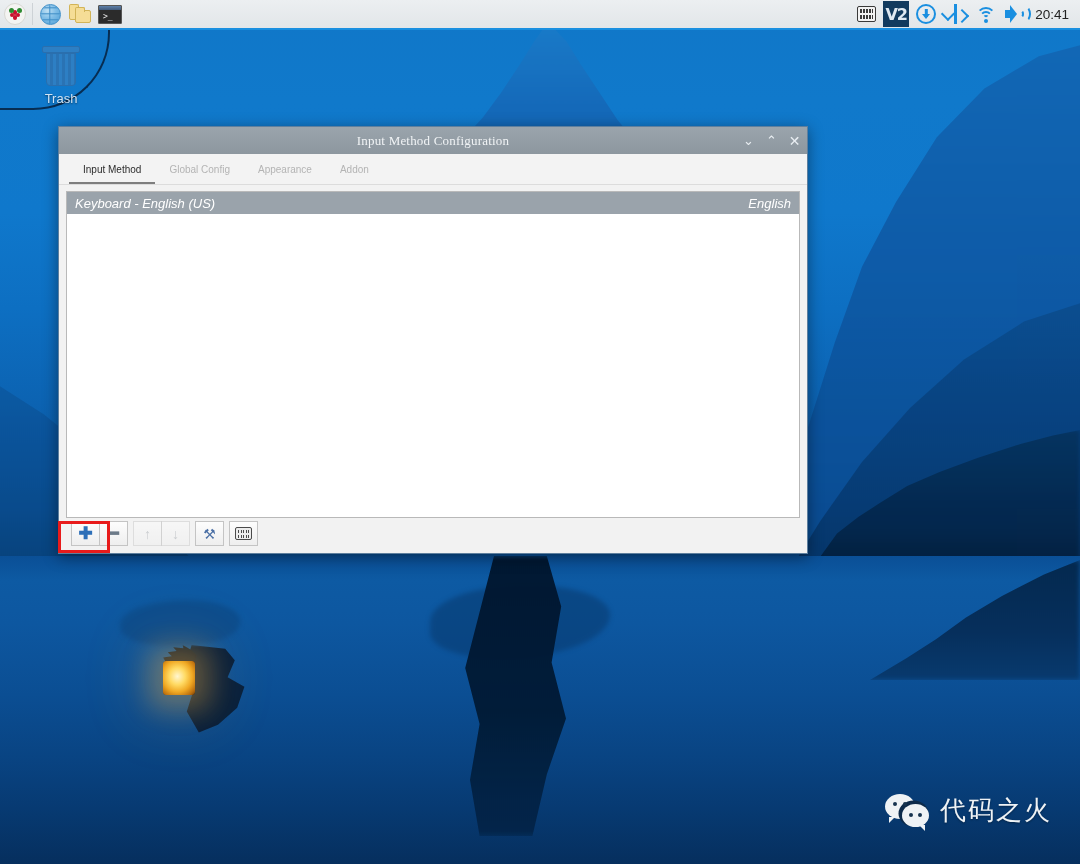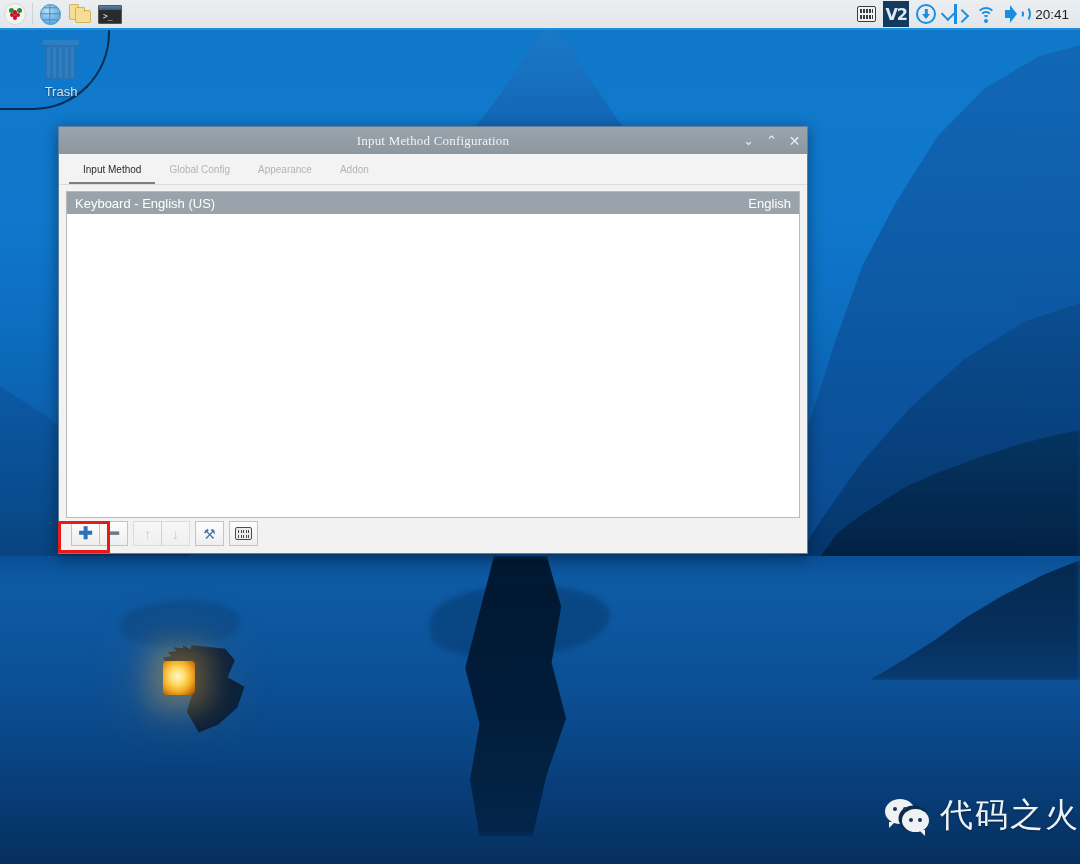--- a/index.html
+++ b/index.html
@@ -143,29 +143,29 @@
     border-right: 6px solid #eef2f5; border-bottom: 6px solid transparent;
   }
   .wechat-logo .dot {
     position:absolute; width:4px; height:4px; background:#16334f; border-radius:50%;
   }
   .wechat-logo .d1 { left: 8px; top: 8px; }
   .wechat-logo .d2 { left: 18px; top: 8px; }
   .wechat-logo .d3 { left: 24px; top: 19px; }
   .wechat-logo .d4 { left: 33px; top: 19px; }
   #watermark .wm-text {
-    color: #eef2f5; font-size: 33px; letter-spacing: 2px;
+    color: #eef2f5; font-size: 26px; letter-spacing: 2px;
     font-family: Liberation Sans, sans-serif; font-weight: 500;
     text-shadow: 0 1px 2px rgba(0,0,0,.35);
   }
 
   
   #desktop-icons { position: absolute; left: 0; top: 30px; }
   .desk-icon {
-    position: absolute; left: 22px; top: 9px;
+    position: absolute; left: 22px; top: 16px;
     width: 78px; text-align: center; cursor: default;
   }
   .trash-glyph {
     width: 40px; height: 42px; margin: 0 auto 3px;
     position: relative;
   }
   .trash-lid {
     position:absolute; left: 1px; top: 0; width: 38px; height: 7px;
     background: #2d7fc4; border: 1px solid #2a6fae; border-radius: 2px;
   }
@@ -355,20 +355,21 @@
     background: #f2f2f2;
   }
   .imlist {
     flex: 1; background: #ffffff; border: 1px solid #b9b9b9;
     overflow: hidden;
   }
   .imrow {
     height: 22px; display: flex; align-items: center; justify-content: space-between;
     padding: 0 8px; background: #9aa3ab; color: #ffffff; font-size: 13px;
     cursor: default;
+    font-style: italic;
   }
   .imrow .lang { font-size: 13px; }
 
   .hintbar {
     display: flex; align-items: center; gap: 5px;
     padding: 4px 2px 3px 5px; font-size: 12.3px; color: #3a3a3a;
     white-space: nowrap; flex: 0 0 auto;
   }
   .warn-diamond {
     width: 11px; height: 11px; background: #f6c141;

